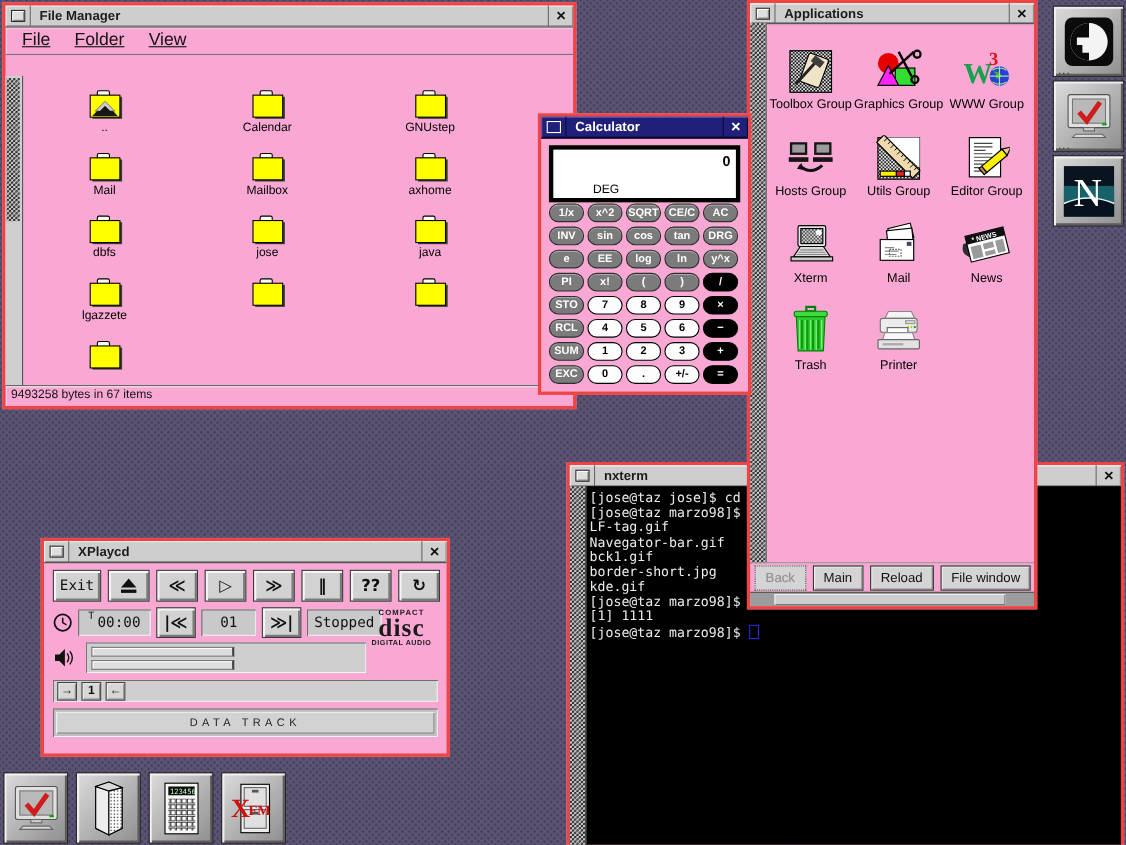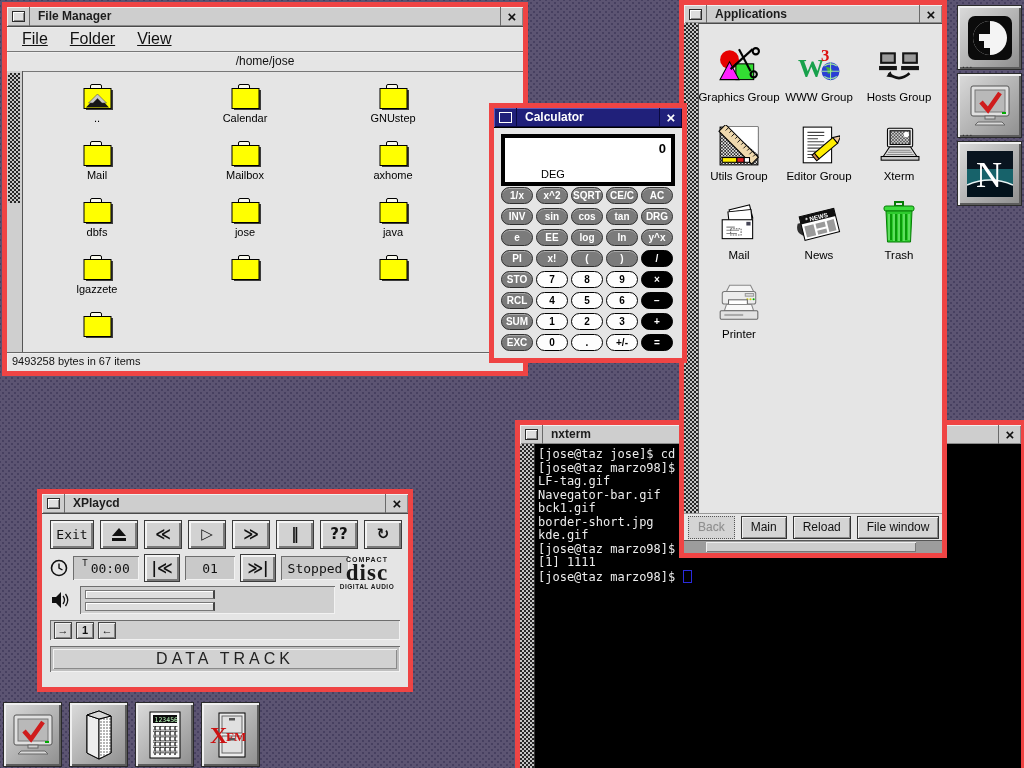--- a/index.html
+++ b/index.html
@@ -4,21 +4,21 @@
 <style>
   html,body{margin:0;padding:0;}
   body{
     width:1024px;height:768px;overflow:hidden;position:relative;
     font-family:"Liberation Sans",sans-serif;
     background-color:#5c5472;
     background-image:radial-gradient(#474060 1px,transparent 1.4px),
                      radial-gradient(#474060 1px,transparent 1.4px);
     background-size:6px 6px;background-position:0 0,3px 3px;
   }
-  .window{position:absolute;background:#e5e5e5;border:5px solid #ef4444;}
+  .window{position:absolute;background:#f9a8d4;border:3px solid #ef4444;}
   .titlebar{height:19px;background:#cecece;border-bottom:1px solid #4a4a4a;
     display:flex;align-items:stretch;
     box-shadow:inset 1px 1px 0 #f0f0f0, inset -1px -1px 0 #8a8a8a;}
   .titlebar .title{flex:1;font-size:12px;font-weight:bold;color:#1c1c1c;
     line-height:19px;padding-left:8px;white-space:nowrap;overflow:hidden;}
   .menubox{width:22px;border-right:1px solid #6a6a6a;display:flex;align-items:center;justify-content:center;}
   .menubox .mb{width:11px;height:9px;border:1px solid #2c2c2c;background:#dedede;
     box-shadow:inset 1px 1px 0 #fff, inset -1px -1px 0 #888;}
   .closebox{width:22px;border-left:1px solid #6a6a6a;display:flex;align-items:center;justify-content:center;
     font-size:15px;font-weight:bold;color:#111;}
@@ -119,21 +119,21 @@
     box-shadow:inset 1px 1px 0 #fff;margin-bottom:3px;}
   .xp-selector{position:absolute;left:8px;top:126px;right:8px;height:20px;background:#cfcfcf;
     box-shadow:inset 1px 1px 0 #6e6e6e, inset -1px -1px 0 #f2f2f2;
     display:flex;align-items:center;gap:4px;padding-left:4px;}
   .xp-mini{width:16px;height:15px;background:#d6d6d6;border:1px solid #444;
     box-shadow:inset 1px 1px 0 #f2f2f2, inset -1px -1px 0 #888;
     display:flex;align-items:center;justify-content:center;font-size:11px;font-weight:bold;color:#111;}
   .xp-datatrack{position:absolute;left:8px;top:152px;right:8px;height:26px;background:#bfbfbf;
     box-shadow:inset 1px 1px 0 #6e6e6e, inset -1px -1px 0 #f2f2f2;padding:3px;box-sizing:border-box;}
   .xp-dt-inner{height:100%;background:#d2d2d2;box-shadow:inset 1px 1px 0 #f2f2f2, inset -1px -1px 0 #8a8a8a;
-    display:flex;align-items:center;justify-content:center;font-size:16px;letter-spacing:4px;color:#222;}
+    display:flex;align-items:center;justify-content:center;font-size:10px;letter-spacing:4px;color:#222;}
 
   
   .dock{position:absolute;right:2px;top:5px;z-index:1;}
   .dock-tile{width:63px;height:63px;margin-bottom:3px;position:relative;
     background:linear-gradient(135deg,#dcdcdc,#8e8e8e);border:1px solid #2a2a2a;
     box-shadow:inset 2px 2px 0 #efefef, inset -2px -2px 0 #5c5c5c;
     display:flex;align-items:center;justify-content:center;}
   .dock-dots{position:absolute;left:4px;bottom:0;font-size:10px;letter-spacing:1px;color:#222;line-height:8px;}
   .taskbar{position:absolute;left:3px;top:702px;display:flex;gap:7px;z-index:1;}
   .task-tile{width:57px;height:63px;background:linear-gradient(135deg,#dcdcdc,#8e8e8e);border:1px solid #2a2a2a;
@@ -150,21 +150,20 @@
         <div class="mb"></div>
       </div>
     <div class="title">File Manager</div>
     <div class="closebox">×</div>
   </div>
   <div class="fm-menubar">
       <div class="fm-menu-item">File</div>
       <div class="fm-menu-item">Folder</div>
       <div class="fm-menu-item">View</div>
     </div>
-  <div class="fm-pathbar">/home/jose</div>
   <div class="fm-scroll">
     <div class="fm-thumb checker"></div>
   </div>
   <div class="fm-grid">
       <div class="fm-item">
         <div class="ico"><svg width="34" height="28" viewBox="0 0 34 28">
             <rect x="6" y="7" width="27" height="20" fill="#3c3c3c"></rect>
             <path d="M12 1.5 h8 a1.5 1.5 0 0 1 1.5 1.5 v3 h-11 v-3 a1.5 1.5 0 0 1 1.5 -1.5 z" fill="#fbfbef" stroke="#000"></path>
             <rect x="4" y="5.5" width="27" height="20" fill="#ffff00" stroke="#000"></rect>
             <path d="M6 24.5 L17.5 12 L29 24.5 Z" fill="#161616"></path>
@@ -333,20 +332,36 @@
     <div class="menubox">
         <div class="mb"></div>
       </div>
     <div class="title">Applications</div>
     <div class="closebox">×</div>
   </div>
   <div class="app-scroll checker"></div>
   <div class="app-grid">
       <div class="app-item">
         <div class="ico"><svg width="42" height="42" viewBox="0 0 40 40">
+            <defs>
+              <pattern id="pchk1" width="3" height="3" patternUnits="userSpaceOnUse">
+                <rect width="3" height="3" fill="#1c1c1c"></rect>
+                <rect width="1.5" height="1.5" fill="#dcdcdc"></rect>
+                <rect x="1.5" y="1.5" width="1.5" height="1.5" fill="#dcdcdc"></rect>
+              </pattern>
+            </defs>
+            <rect x="2" y="2" width="36" height="36" fill="url(#pchk1)" stroke="#000"></rect>
+            <rect x="14" y="6" width="18" height="26" rx="2" transform="rotate(20 23 19)" fill="#efe3c8" stroke="#000"></rect>
+            <line x1="7" y1="31" x2="27" y2="9" stroke="#222" stroke-width="2.5"></line>
+            <path d="M24 6 l8 6 -4 5 -8 -6 z" fill="#3f3f3f"></path>
+          </svg></div>
+        <div class="app-label">Toolbox Group</div>
+      </div>
+      <div class="app-item">
+        <div class="ico"><svg width="42" height="42" viewBox="0 0 40 40">
             <circle cx="11" cy="13" r="9" fill="#e60000"></circle>
             <rect x="17" y="17" width="17" height="15" fill="#33dd33" stroke="#000"></rect>
             <path d="M2 32 L11 15 L20 32 Z" fill="#ff22ff" stroke="#000"></path>
             <line x1="12" y1="22" x2="33" y2="3" stroke="#000" stroke-width="2"></line>
             <line x1="20" y1="3" x2="31" y2="24" stroke="#000" stroke-width="2"></line>
             <circle cx="34" cy="27" r="3" fill="none" stroke="#000" stroke-width="2"></circle>
             <circle cx="36" cy="5" r="3" fill="none" stroke="#000" stroke-width="2"></circle>
           </svg></div>
         <div class="app-label">Graphics Group</div>
       </div>

